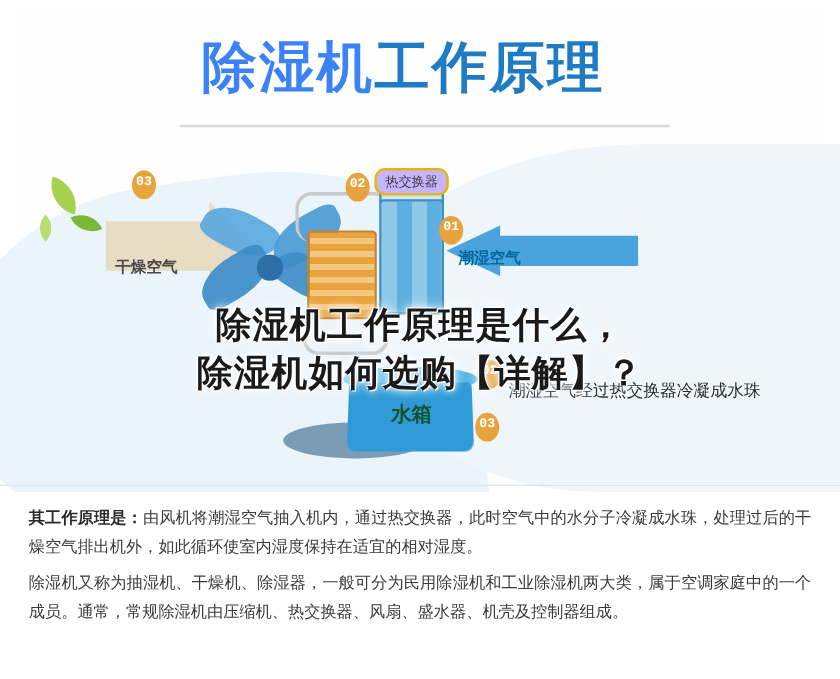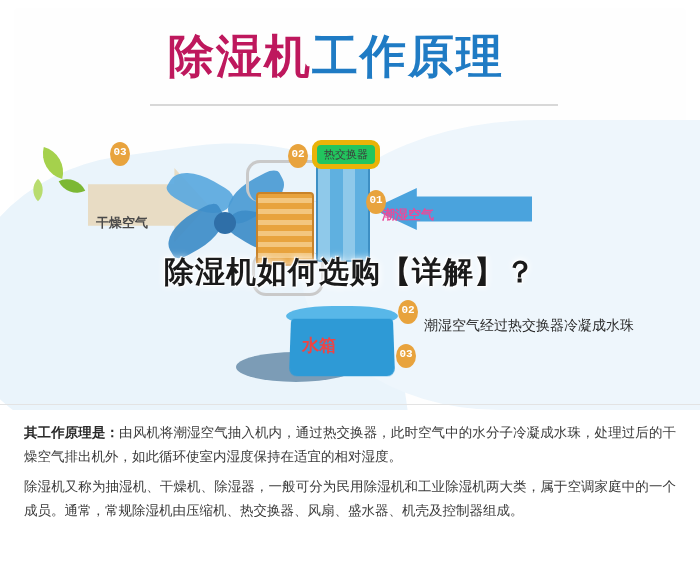--- a/index.html
+++ b/index.html
@@ -51,21 +51,21 @@
   
   .ill-title {
     position: absolute;
     left: 168px; top: 26px;
     font-size: 46px;
     font-weight: bold;
     letter-spacing: 2px;
     white-space: nowrap;
     font-family: "DejaVu Sans", "Liberation Sans", sans-serif;
   }
-  .ill-title .t1 { color: #be185d; }
+  .ill-title .t1 { color: #3b82f6; }
   .ill-title .t2 { color: #1f7bc4; }
   .title-rule {
     position: absolute;
     left: 150px; top: 104px;
     width: 408px; height: 2px;
     background: #d8d8d8;
   }
 
   
   .leaf {
@@ -96,21 +96,21 @@
   .blue-arrow {
     position: absolute;
     left: 372px; top: 188px;
     width: 160px; height: 42px;
     background: #4aa3dd;
     clip-path: polygon(100% 20%, 28% 20%, 28% 0%, 0% 50%, 28% 100%, 28% 80%, 100% 80%);
   }
   .lbl-moist-air {
     position: absolute;
     left: 382px; top: 206px;
-    font-size: 13px; color: #ec4899; font-weight: bold;
+    font-size: 13px; color: #0369a1; font-weight: bold;
     font-family: "DejaVu Sans", "Liberation Sans", sans-serif;
   }
 
   
   .hx-box {
     position: absolute;
     left: 316px; top: 166px;
     width: 54px; height: 96px;
     background: linear-gradient(90deg,#8fc9ea 0 25%, #5fb0e0 25% 50%, #8fc9ea 50% 75%, #5fb0e0 75% 100%);
     border: 2px solid #3d8fc4;
@@ -121,22 +121,22 @@
     left: 316px; top: 158px;
     width: 54px; height: 12px;
     background: #cfe7f6;
     border: 2px solid #3d8fc4;
     border-radius: 3px;
   }
 
   
   .pill {
     position: absolute;
-    background: #22c55e;
-    border: 5px solid #eab308;
+    background: #c4b5fd;
+    border: 2px solid #eab308;
     border-radius: 9px;
     font-size: 11px;
     color: #3c3c3c;
     padding: 2px 7px;
     white-space: nowrap;
     font-family: "DejaVu Sans", "Liberation Sans", sans-serif;
   }
   .pill-hx { left: 312px; top: 140px; }
 
   
@@ -144,21 +144,21 @@
     position: absolute;
     width: 20px; height: 24px;
     border-radius: 50%;
     color: #fff;
     font-size: 11px;
     font-weight: bold;
     line-height: 20px;
     text-align: center;
     font-family: Liberation Mono, monospace;
   }
-  .b01 { left: 366px; top: 190px; background: #e8a33d; }
+  .b01 { left: 366px; top: 180px; background: #e8a33d; }
   .b02 { left: 288px; top: 144px; background: #e8a33d; }
   .b03a { left: 110px; top: 142px; background: #e8a33d; }
   .b02b { left: 398px; top: 300px; background: #e8a33d; }
   .b03b { left: 396px; top: 344px; background: #e8a33d; }
 
   
   .fan-hub {
     position: absolute;
     left: 214px; top: 212px;
     width: 22px; height: 22px;
@@ -207,22 +207,22 @@
   }
   .tank-top {
     position: absolute;
     left: 286px; top: 306px;
     width: 112px; height: 20px;
     background: #58b7e8;
     border-radius: 50% / 60%;
   }
   .lbl-tank {
     position: absolute;
-    left: 302px; top: 334px;
-    font-size: 17px; color: #ef4444; font-weight: bold;
+    left: 326px; top: 334px;
+    font-size: 17px; color: #14532d; font-weight: bold;
     font-family: Liberation Sans, sans-serif;
   }
   .base-shadow {
     position: absolute;
     left: 236px; top: 352px;
     width: 120px; height: 30px;
     background: #20547d;
     border-radius: 50%;
     opacity: .55;
   }
@@ -324,20 +324,21 @@
 
     <div class="badge b01">01</div>
     <div class="badge b02">02</div>
     <div class="badge b03a">03</div>
     <div class="badge b02b">02</div>
     <div class="badge b03b">03</div>
 
     <div class="step-line step2">潮湿空气经过热交换器冷凝成水珠</div>
 
     <div class="overlay-title">
+      <div>除湿机工作原理是什么，</div>
       <div>除湿机如何选购【详解】？</div>
     </div>
   </div>
 
   <div class="divider"></div>
 
   <div id="bodytext">
     <p class="para"><span class="lead">其工作原理是：</span><span>由风机将潮湿空气抽入机内，通过热交换器，此时空气中的水分子冷凝成水珠，处理过后的干燥空气排出机外，如此循环使室内湿度保持在适宜的相对湿度。</span></p>
     <p class="para">除湿机又称为抽湿机、干燥机、除湿器，一般可分为民用除湿机和工业除湿机两大类，属于空调家庭中的一个成员。通常，常规除湿机由压缩机、热交换器、风扇、盛水器、机壳及控制器组成。</p>
   </div>

